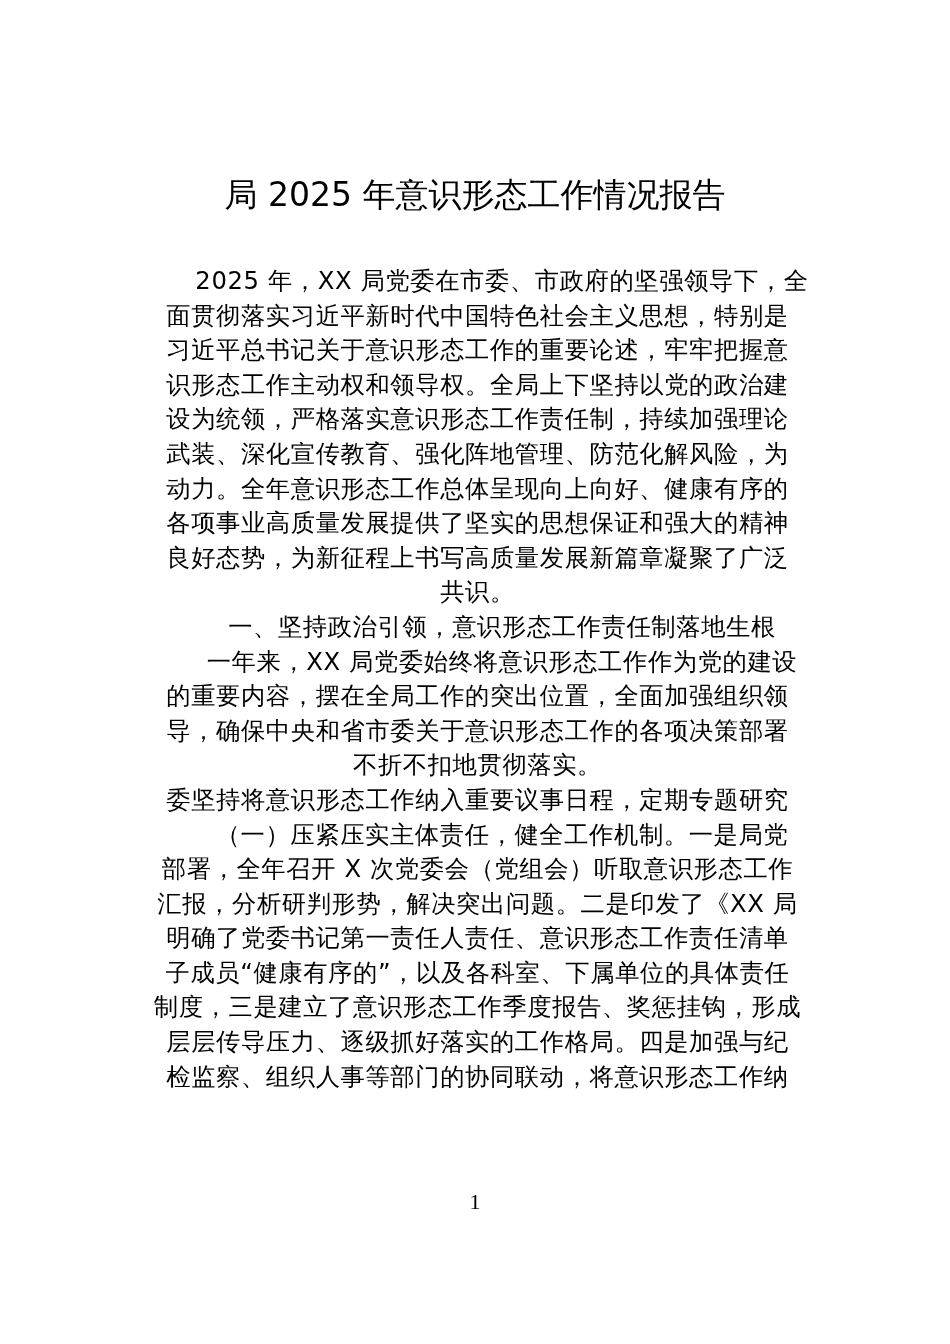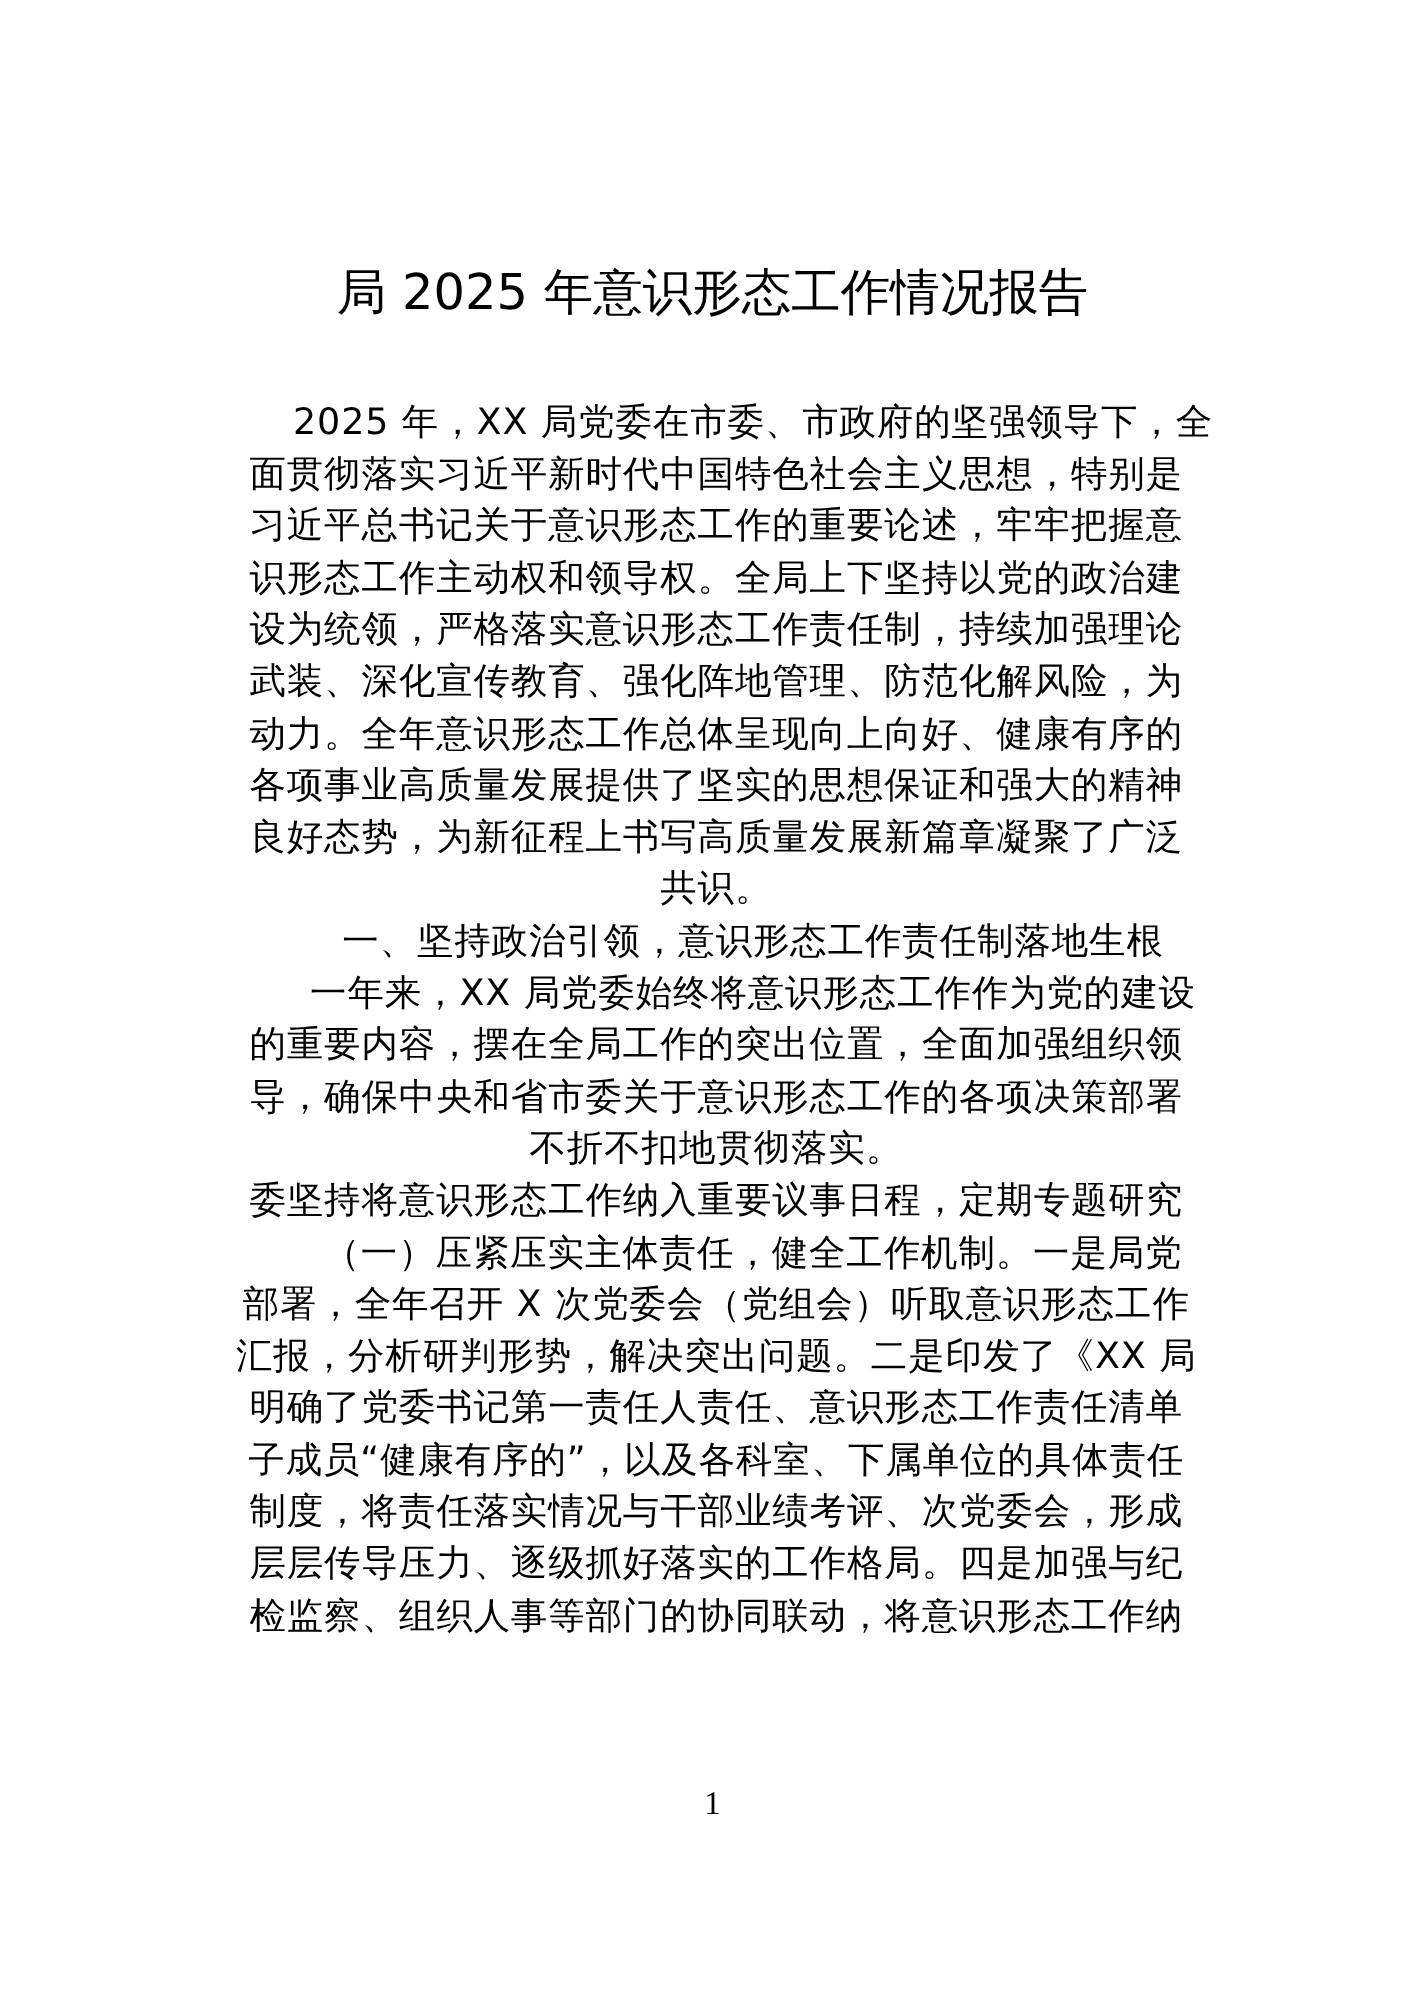--- a/index.html
+++ b/index.html
@@ -80,19 +80,19 @@
     <span class="line indent">一年来，XX 局党委始终将意识形态工作作为党的建设</span>
     <span class="line">的重要内容，摆在全局工作的突出位置，全面加强组织领</span>
     <span class="line">导，确保中央和省市委关于意识形态工作的各项决策部署</span>
     <span class="line">不折不扣地贯彻落实。</span>
     <span class="line">委坚持将意识形态工作纳入重要议事日程，定期专题研究</span>
     <span class="line indent">（一）压紧压实主体责任，健全工作机制。一是局党</span>
     <span class="line">部署，全年召开 X 次党委会（党组会）听取意识形态工作</span>
     <span class="line">汇报，分析研判形势，解决突出问题。二是印发了《XX 局</span>
     <span class="line">明确了党委书记第一责任人责任、意识形态工作责任清单</span>
     <span class="line">子成员“健康有序的”，以及各科室、下属单位的具体责任</span>
-    <span class="line">制度，将责任落实情况与干部业绩考评、次党委会，形成</span>
+    <span class="line">制度，三是建立了意识形态工作季度报告、奖惩挂钩，形成</span>
     <span class="line">层层传导压力、逐级抓好落实的工作格局。四是加强与纪</span>
     <span class="line">检监察、组织人事等部门的协同联动，将意识形态工作纳</span>
   </div>
 
   <div class="page-number">1</div>
 </div>
 
 </body></html>

